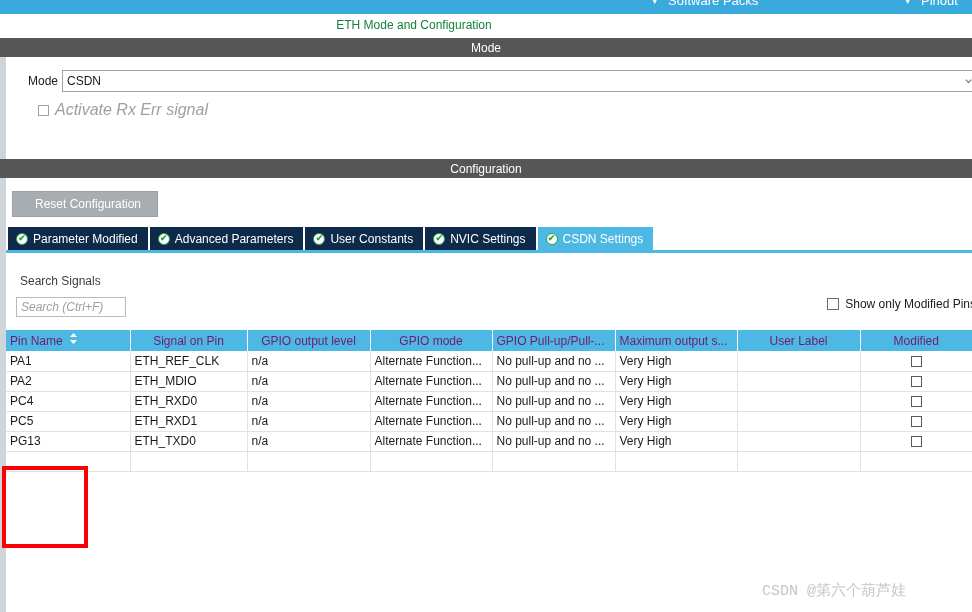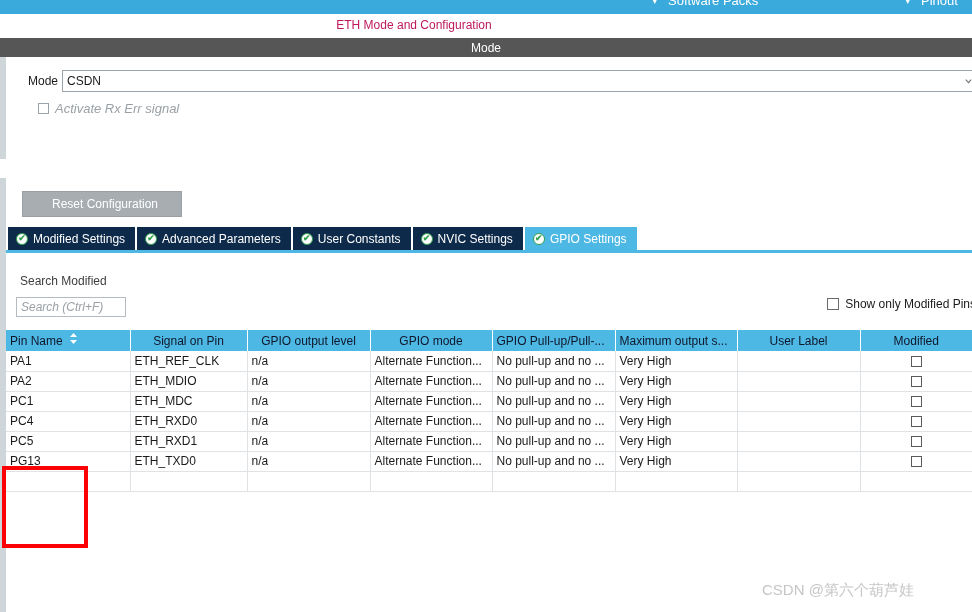--- a/index.html
+++ b/index.html
@@ -37,21 +37,21 @@
     top: -6px;
     color: #ffffff;
     font-size: 11px;
   }
 
   
   .pagetitle {
     position: absolute; left: 0; top: 14px;
     width: 828px; height: 21px;
     background: #ffffff;
-    color: #be185d;
+    color: #15803d;
     font-size: 12px;
     display: flex; align-items: center; justify-content: center;
   }
 
   
   .sectionbar {
     position: absolute; left: 0;
     width: 972px; height: 19px;
     background: #565656;
     color: #ffffff;
@@ -95,35 +95,35 @@
     display: flex; align-items: center;
   }
   .chkbox {
     width: 11px; height: 11px;
     border: 1px solid #9aa3a8;
     background: #ffffff;
     margin-right: 6px;
     flex: none;
   }
   .chkLabelDisabled {
-    font-size: 13px;
+    font-size: 16px;
     font-style: italic;
     color: #9aa1a6;
   }
 
   
   .configpanel {
     position: absolute; left: 0; top: 178px;
     width: 972px; height: 434px;
     background: #ffffff;
     border-left: 6px solid #cfd6da;
   }
   .resetbtn {
-    position: absolute; left: 16px; top: 13px;
-    width: 160px; height: 26px;
+    position: absolute; left: 6px; top: 13px;
+    width: 146px; height: 26px;
     background: #a7adb1;
     border: 1px solid #9aa0a4;
     color: #ffffff;
     font-size: 12px;
     display: flex; align-items: center; justify-content: center; padding-left: 6px;
   }
 
   
   .tabrow {
     position: absolute; left: 8px; top: 227px;
@@ -195,21 +195,21 @@
     width: 966px;
   }
   table.grid {
     border-collapse: collapse;
     width: 966px;
     table-layout: fixed;
     font-size: 12px;
   }
   table.grid thead th {
     background: #4eb8e4;
-    color: #0f172a;
+    color: #701a75;
     font-weight: normal;
     height: 21px;
     font-size: 12px;
     text-align: center;
     border-right: 1px solid #ffffff;
     padding: 0 4px;
     white-space: nowrap;
     overflow: hidden;
   }
   table.grid thead th:last-child { border-right: none; }
@@ -256,21 +256,21 @@
     pointer-events: none;
   }
 
   
   .watermark {
     position: absolute;
     left: 762px; top: 581px;
     font-size: 15px;
     color: #c6c6c6;
     white-space: nowrap;
-    font-family: Liberation Sans, sans-serif;
+    font-family: Liberation Mono, monospace;
   }
 </style>
 </head>
 <body>
 
 <div id="app">
 
   <div class="topstrip">
     <span class="chev" style="left:652px;">▾</span>
     <span class="tabitem" style="left:668px;">Software Packs</span>
@@ -291,50 +291,51 @@
           <polyline points="2,3.5 5,6.8 8,3.5" fill="none" stroke="#6d7478" stroke-width="1.2"></polyline>
         </svg>
       </div>
     </div>
     <div class="chkRow">
       <span class="chkbox"></span>
       <span class="chkLabelDisabled">Activate Rx Err signal</span>
     </div>
   </div>
 
+  <div class="sectionbar" id="configbar">Configuration</div>
 
   <div class="configpanel">
     <div class="resetbtn">Reset Configuration</div>
   </div>
 
   <div class="tabrow" id="tabrow">
       <div class="tab">
         <span class="tabcheck">✔</span>
-        <span>Modified Settings</span>
+        <span>Parameter Modified</span>
       </div>
       <div class="tab">
         <span class="tabcheck">✔</span>
         <span>Advanced Parameters</span>
       </div>
       <div class="tab">
         <span class="tabcheck">✔</span>
         <span>User Constants</span>
       </div>
       <div class="tab">
         <span class="tabcheck">✔</span>
         <span>NVIC Settings</span>
       </div>
       <div class="tab active">
         <span class="tabcheck">✔</span>
-        <span>GPIO Settings</span>
+        <span>CSDN Settings</span>
       </div>
     </div>
   <div class="tabunderline"></div>
 
-  <div class="searchlabel">Search Modified</div>
+  <div class="searchlabel">Search Signals</div>
   <div class="searchinput">Search (Ctrl+F)</div>
 
   <div class="showmod" id="showmodwrap" style="right: -4px;">
     <span class="chkbox"></span>
     <span>Show only Modified Pins</span>
   </div>
 
   <div class="tablewrap">
     <table class="grid">
       <colgroup id="tcolgroup">
@@ -377,30 +378,20 @@
             <td>PA2</td>
             <td>ETH_MDIO</td>
             <td>n/a</td>
             <td>Alternate Function...</td>
             <td>No pull-up and no ...</td>
             <td>Very High</td>
             <td></td>
             <td class="ctr"><span class="cellchk"></span></td>
           </tr>
           <tr>
-            <td>PC1</td>
-            <td>ETH_MDC</td>
-            <td>n/a</td>
-            <td>Alternate Function...</td>
-            <td>No pull-up and no ...</td>
-            <td>Very High</td>
-            <td></td>
-            <td class="ctr"><span class="cellchk"></span></td>
-          </tr>
-          <tr>
             <td>PC4</td>
             <td>ETH_RXD0</td>
             <td>n/a</td>
             <td>Alternate Function...</td>
             <td>No pull-up and no ...</td>
             <td>Very High</td>
             <td></td>
             <td class="ctr"><span class="cellchk"></span></td>
           </tr>
           <tr>

